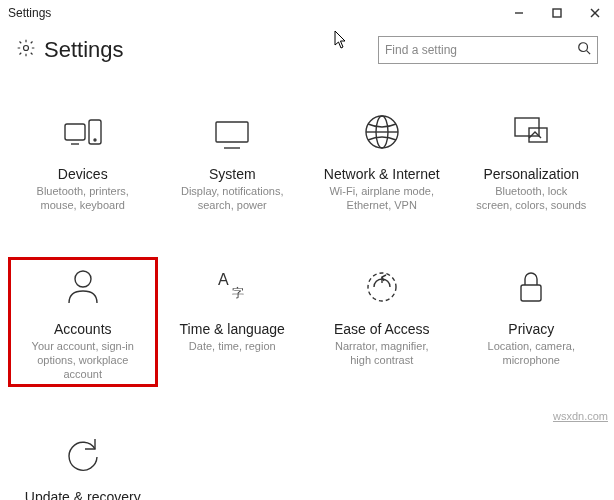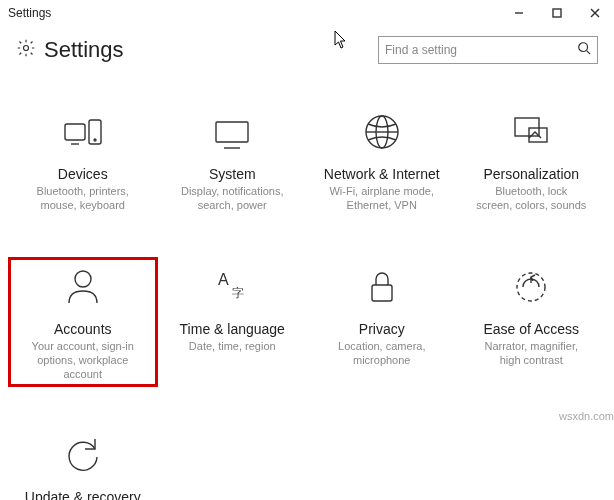--- a/index.html
+++ b/index.html
@@ -17,21 +17,21 @@
     .search-icon-svg { width: 14px; height: 14px; }
     .content { padding: 28px 8px 0 8px; }
     .grid { display: grid; grid-template-columns: repeat(4, 1fr); row-gap: 38px; column-gap: 0; }
     .tile { display: flex; flex-direction: column; align-items: center; text-align: center; padding: 6px 8px; cursor: default; }
     .tile.highlight { outline: 3px solid #d40000; outline-offset: -3px; }
     .tile-icon { width: 48px; height: 48px; display: flex; align-items: center; justify-content: center; margin-bottom: 10px; }
     .tile-label { font-size: 14px; color: #222; margin-bottom: 2px; }
     .tile-desc { font-size: 11px; color: #888; line-height: 1.3; max-width: 130px; white-space: pre-line; }
     svg { stroke: #333; fill: none; stroke-width: 1.4; }
     .cursor { position: absolute; top: 30px; left: 334px; pointer-events: none; }
-    .watermark { position: absolute; top: 410px; right: 0; font-size: 11px; color: #aaa; }
+    .watermark { position: absolute; top: 410px; right: 6px; font-size: 11px; color: #aaa; text-decoration: underline; }
   </style>
 </head>
 <body>
 
 <div class="titlebar">
   <span>Settings</span>
   <div class="window-ctrls">
     <div class="win-btn">
       <svg width="10" height="10">
           <line x1="1" y1="5" x2="9" y2="5"></line>
@@ -141,40 +141,40 @@
             <text x="10" y="22" font-size="16" fill="#333" stroke="none" font-family="serif">A</text>
             <text x="24" y="34" font-size="12" fill="#333" stroke="none">字</text>
           </svg>
         </div>
     <div class="tile-label">Time &amp; language</div>
     <div class="tile-desc">Date, time, region</div>
   </div>
       <div class="tile">
     <div class="tile-icon">
           <svg viewBox="0 0 48 48">
-            <rect x="14" y="22" width="20" height="16" rx="2"></rect>
-            <path d="M18 22 V16 A6 6 0 0 1 30 16 V22"></path>
-          </svg>
-        </div>
-    <div class="tile-label">Privacy</div>
-    <div class="tile-desc">Location, camera,
-microphone</div>
-  </div>
-      <div class="tile">
-    <div class="tile-icon">
-          <svg viewBox="0 0 48 48">
             <circle cx="24" cy="24" r="14" stroke-dasharray="4 3"></circle>
             <path d="M16 24 A8 8 0 0 1 32 24"></path>
             <line x1="24" y1="14" x2="24" y2="20"></line>
             <polyline points="28 12 24 14 26 18"></polyline>
           </svg>
         </div>
     <div class="tile-label">Ease of Access</div>
     <div class="tile-desc">Narrator, magnifier,
 high contrast</div>
+  </div>
+      <div class="tile">
+    <div class="tile-icon">
+          <svg viewBox="0 0 48 48">
+            <rect x="14" y="22" width="20" height="16" rx="2"></rect>
+            <path d="M18 22 V16 A6 6 0 0 1 30 16 V22"></path>
+          </svg>
+        </div>
+    <div class="tile-label">Privacy</div>
+    <div class="tile-desc">Location, camera,
+microphone</div>
   </div>
       <div class="tile">
     <div class="tile-icon">
           <svg viewBox="0 0 48 48">
             <path d="M36 18 A14 14 0 1 0 38 26"></path>
             <polyline points="36 8 36 18 26 18"></polyline>
           </svg>
         </div>
     <div class="tile-label">Update &amp; recovery</div>
 

